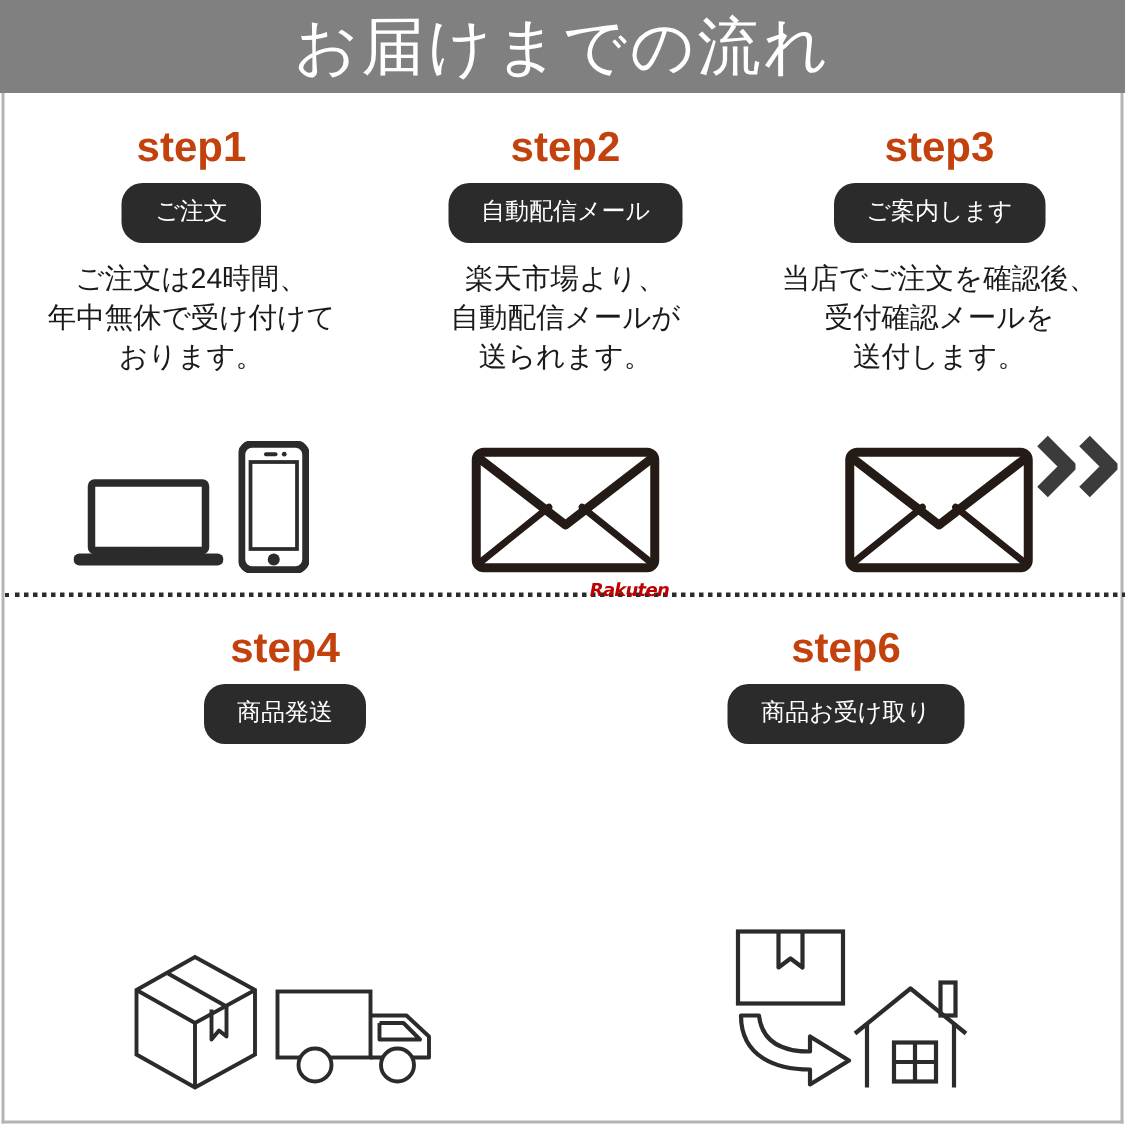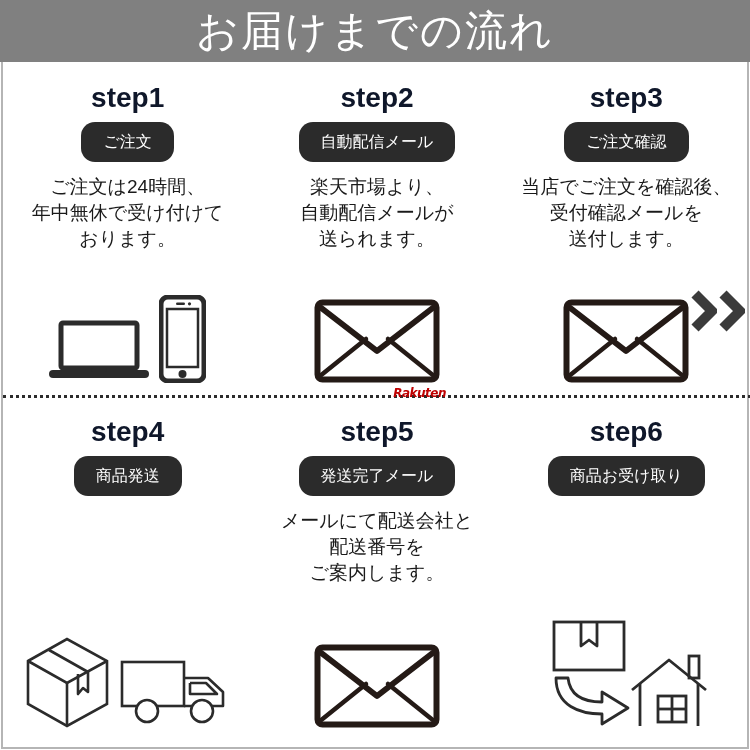--- a/index.html
+++ b/index.html
@@ -60,21 +60,21 @@
     flex:1 1 0;
     position:relative;
     display:flex;
     flex-direction:column;
     align-items:center;
   }
   .row1 .col{padding-top:22px;}
   .row2 .col{padding-top:20px;}
 
   .step-num{
-    color:#0f172a;
+    color:#c2410c;
     font-size:28px;
     font-weight:700;
     line-height:1;
     letter-spacing:0px;
     margin-bottom:10px;
   }
   .pill{
     background:#2b2b2b;
     color:#ffffff;
     border-radius:14px;
@@ -179,21 +179,21 @@
               <line x1="6" y1="77" x2="52" y2="40" stroke="#241a16" stroke-width="4.5" stroke-linecap="round"></line>
               <line x1="120" y1="77" x2="74" y2="40" stroke="#241a16" stroke-width="4.5" stroke-linecap="round"></line>
             </svg>
             <span class="rakuten">Rakuten</span>
           </span>
         </div>
       </div>
 
       <div class="col">
         <div class="step-num">step3</div>
-        <div class="pill">ご注文確認</div>
+        <div class="pill">ご案内します</div>
         <div class="desc">当店でご注文を確認後、
 受付確認メールを
 送付します。</div>
         <div class="icon-wrap">
           <span>
             <svg width="126" height="84" viewBox="0 0 126 84">
               <rect x="3.5" y="3.5" width="119" height="77" rx="5" fill="none" stroke="#241a16" stroke-width="6"></rect>
               <polyline points="6,8 63,52 120,8" fill="none" stroke="#241a16" stroke-width="6" stroke-linejoin="round" stroke-linecap="round"></polyline>
               <line x1="6" y1="77" x2="52" y2="40" stroke="#241a16" stroke-width="4.5" stroke-linecap="round"></line>
               <line x1="120" y1="77" x2="74" y2="40" stroke="#241a16" stroke-width="4.5" stroke-linecap="round"></line>
@@ -237,37 +237,20 @@
               <rect x="2" y="6" width="62" height="44" fill="none" stroke="#2b2b2b" stroke-width="2.6"></rect>
               <polyline points="64,22 88,22 103,36 103,50 64,50" fill="none" stroke="#2b2b2b" stroke-width="2.6" stroke-linejoin="round"></polyline>
               <polyline points="70,27 86,27 97,38 70,38 70,27" fill="none" stroke="#2b2b2b" stroke-width="2.6" stroke-linejoin="round"></polyline>
               <circle cx="27" cy="55" r="11" fill="#fff" stroke="#2b2b2b" stroke-width="2.6"></circle>
               <circle cx="82" cy="55" r="11" fill="#fff" stroke="#2b2b2b" stroke-width="2.6"></circle>
             </svg>
           </span>
         </div>
       </div>
 
-      <div class="col">
-        <div class="step-num">step5</div>
-        <div class="pill">発送完了メール</div>
-        <div class="desc">メールにて配送会社と
-配送番号を
-ご案内します。</div>
-        <div class="icon-wrap">
-          <span>
-            <svg width="126" height="84" viewBox="0 0 126 84">
-              <rect x="3.5" y="3.5" width="119" height="77" rx="5" fill="none" stroke="#241a16" stroke-width="6"></rect>
-              <polyline points="6,8 63,52 120,8" fill="none" stroke="#241a16" stroke-width="6" stroke-linejoin="round" stroke-linecap="round"></polyline>
-              <line x1="6" y1="77" x2="52" y2="40" stroke="#241a16" stroke-width="4.5" stroke-linecap="round"></line>
-              <line x1="120" y1="77" x2="74" y2="40" stroke="#241a16" stroke-width="4.5" stroke-linecap="round"></line>
-            </svg>
-          </span>
-        </div>
-      </div>
 
       <div class="col">
         <div class="step-num">step6</div>
         <div class="pill">商品お受け取り</div>
         <div class="icon-wrap">
           <span>
             <svg width="165" height="108" viewBox="0 0 165 108">
 
               <rect x="10" y="2" width="70" height="48" fill="none" stroke="#2b2b2b" stroke-width="2.8"></rect>
               <polyline points="37,2 37,26 45,20 53,26 53,2" fill="none" stroke="#2b2b2b" stroke-width="2.8" stroke-linejoin="round"></polyline>

